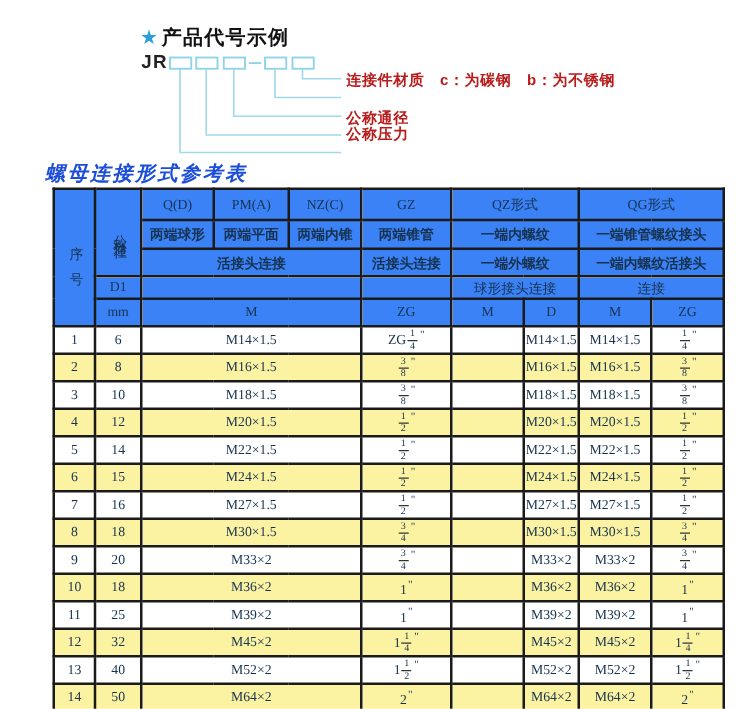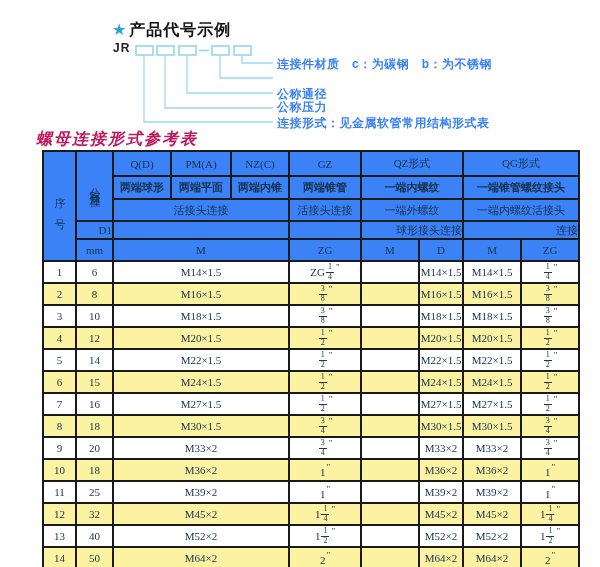--- a/index.html
+++ b/index.html
@@ -7,36 +7,36 @@
   body { font-family:"Liberation Serif","DejaVu Serif",serif; color:#16324f; }
   .page { position:relative; width:600px; height:567px; background:#fff; }
 
   
   .diagram { position:absolute; left:0; top:0; width:600px; height:132px; }
   .diag-svg { position:absolute; left:0; top:0; }
   .diag-title { position:absolute; left:112px; top:20px; font-family:"Liberation Sans","DejaVu Sans",sans-serif;
                 font-weight:bold; font-size:16px; color:#111; letter-spacing:1px; }
   .diag-title .star { color:#2b9fd9; margin-right:2px; }
   .jr { position:absolute; left:113px; top:41px; font-family:"Liberation Sans","DejaVu Sans",sans-serif;
-        font-weight:bold; font-size:12px; color:#222; letter-spacing:1px; }
+        font-weight:bold; font-size:15px; color:#222; letter-spacing:1px; }
   .diag-label { position:absolute; left:277px; font-family:"Liberation Sans","DejaVu Sans",sans-serif;
-                font-weight:bold; font-size:12px; color:#3b82f6; white-space:nowrap; letter-spacing:0.5px; }
+                font-weight:bold; font-size:12px; color:#b91c1c; white-space:nowrap; letter-spacing:0.5px; }
   .lbl1 { top:56px; } .lbl2 { top:71px; } .lbl3 { top:86px; } .lbl4 { top:99px; } .lbl5 { top:115px; }
 
   
   .table-title { position:absolute; left:36px; top:129px; font-size:16px; font-weight:bold; font-style:italic;
-                 color:#be185d; letter-spacing:2px; font-family:"Liberation Serif","DejaVu Serif",serif; }
+                 color:#1d4ed8; letter-spacing:2px; font-family:"Liberation Serif","DejaVu Serif",serif; }
 
   
   table.ref { position:absolute; left:42px; top:150px; width:536px; border-collapse:collapse; table-layout:fixed; }
   table.ref td { border:2px solid #1a1a1a; text-align:center; vertical-align:middle;
                  font-size:11px; color:#16324f; padding:0; overflow:hidden; }
   table.ref tr.hdr td { background:#3b82f6; }
-  tr.h1 td{ height:25px; } tr.h2 td{ height:23px;font-weight:bold; } tr.h3 td{ height:22px; }
-  tr.h4 td{ height:18px;text-align:right; } tr.h5 td{ height:22px;font-family:Liberation Serif, serif; }
+  tr.h1 td{ height:25px; } tr.h2 td{ height:23px;font-weight:bold; } tr.h3 td{ height:22px;font-weight:bold; }
+  tr.h4 td{ height:18px; } tr.h5 td{ height:22px;font-family:Liberation Serif, serif; }
   tbody tr td { height:22px; background:#ffffff; }
   tbody tr.band td { background:#fbf2a2; }
   .vtext { writing-mode:vertical-lr; text-orientation:upright; display:inline-block; }
   .v-seq { letter-spacing:22px; padding-top:10px; }
   .v-dn  { letter-spacing:3px; }
   .frac { display:inline-block; vertical-align:middle; font-size:8px; line-height:1.1; text-align:center; margin:0 1px; }
   .frac .fn { display:block; border-bottom:1px solid #333; padding:0 2px; }
   .frac .fd { display:block; padding:0 2px; }
   .inch { font-size:9px; vertical-align:5px; margin-left:1px; }
   .whole { vertical-align:middle; }
@@ -62,21 +62,20 @@
         <polyline points="187,55 187,93 273,93"></polyline>
         <polyline points="165,55 165,108 273,108"></polyline>
         <polyline points="144,55 144,122 273,122"></polyline>
       </g>
     </svg>
     <div class="diag-title"><span class="star">★</span><span>产品代号示例</span></div>
     <div class="jr">JR</div>
     <div class="diag-label lbl1">连接件材质　c：为碳钢　b：为不锈钢</div>
     <div class="diag-label lbl3">公称通径</div>
     <div class="diag-label lbl4">公称压力</div>
-    <div class="diag-label lbl5">连接形式：见金属软管常用结构形式表</div>
   </div>
 
   <div class="table-title">螺母连接形式参考表</div>
 
   <table class="ref">
     <colgroup>
       <col style="width:33px">
         <col style="width:37px">
         <col style="width:58px">
         <col style="width:60px">

